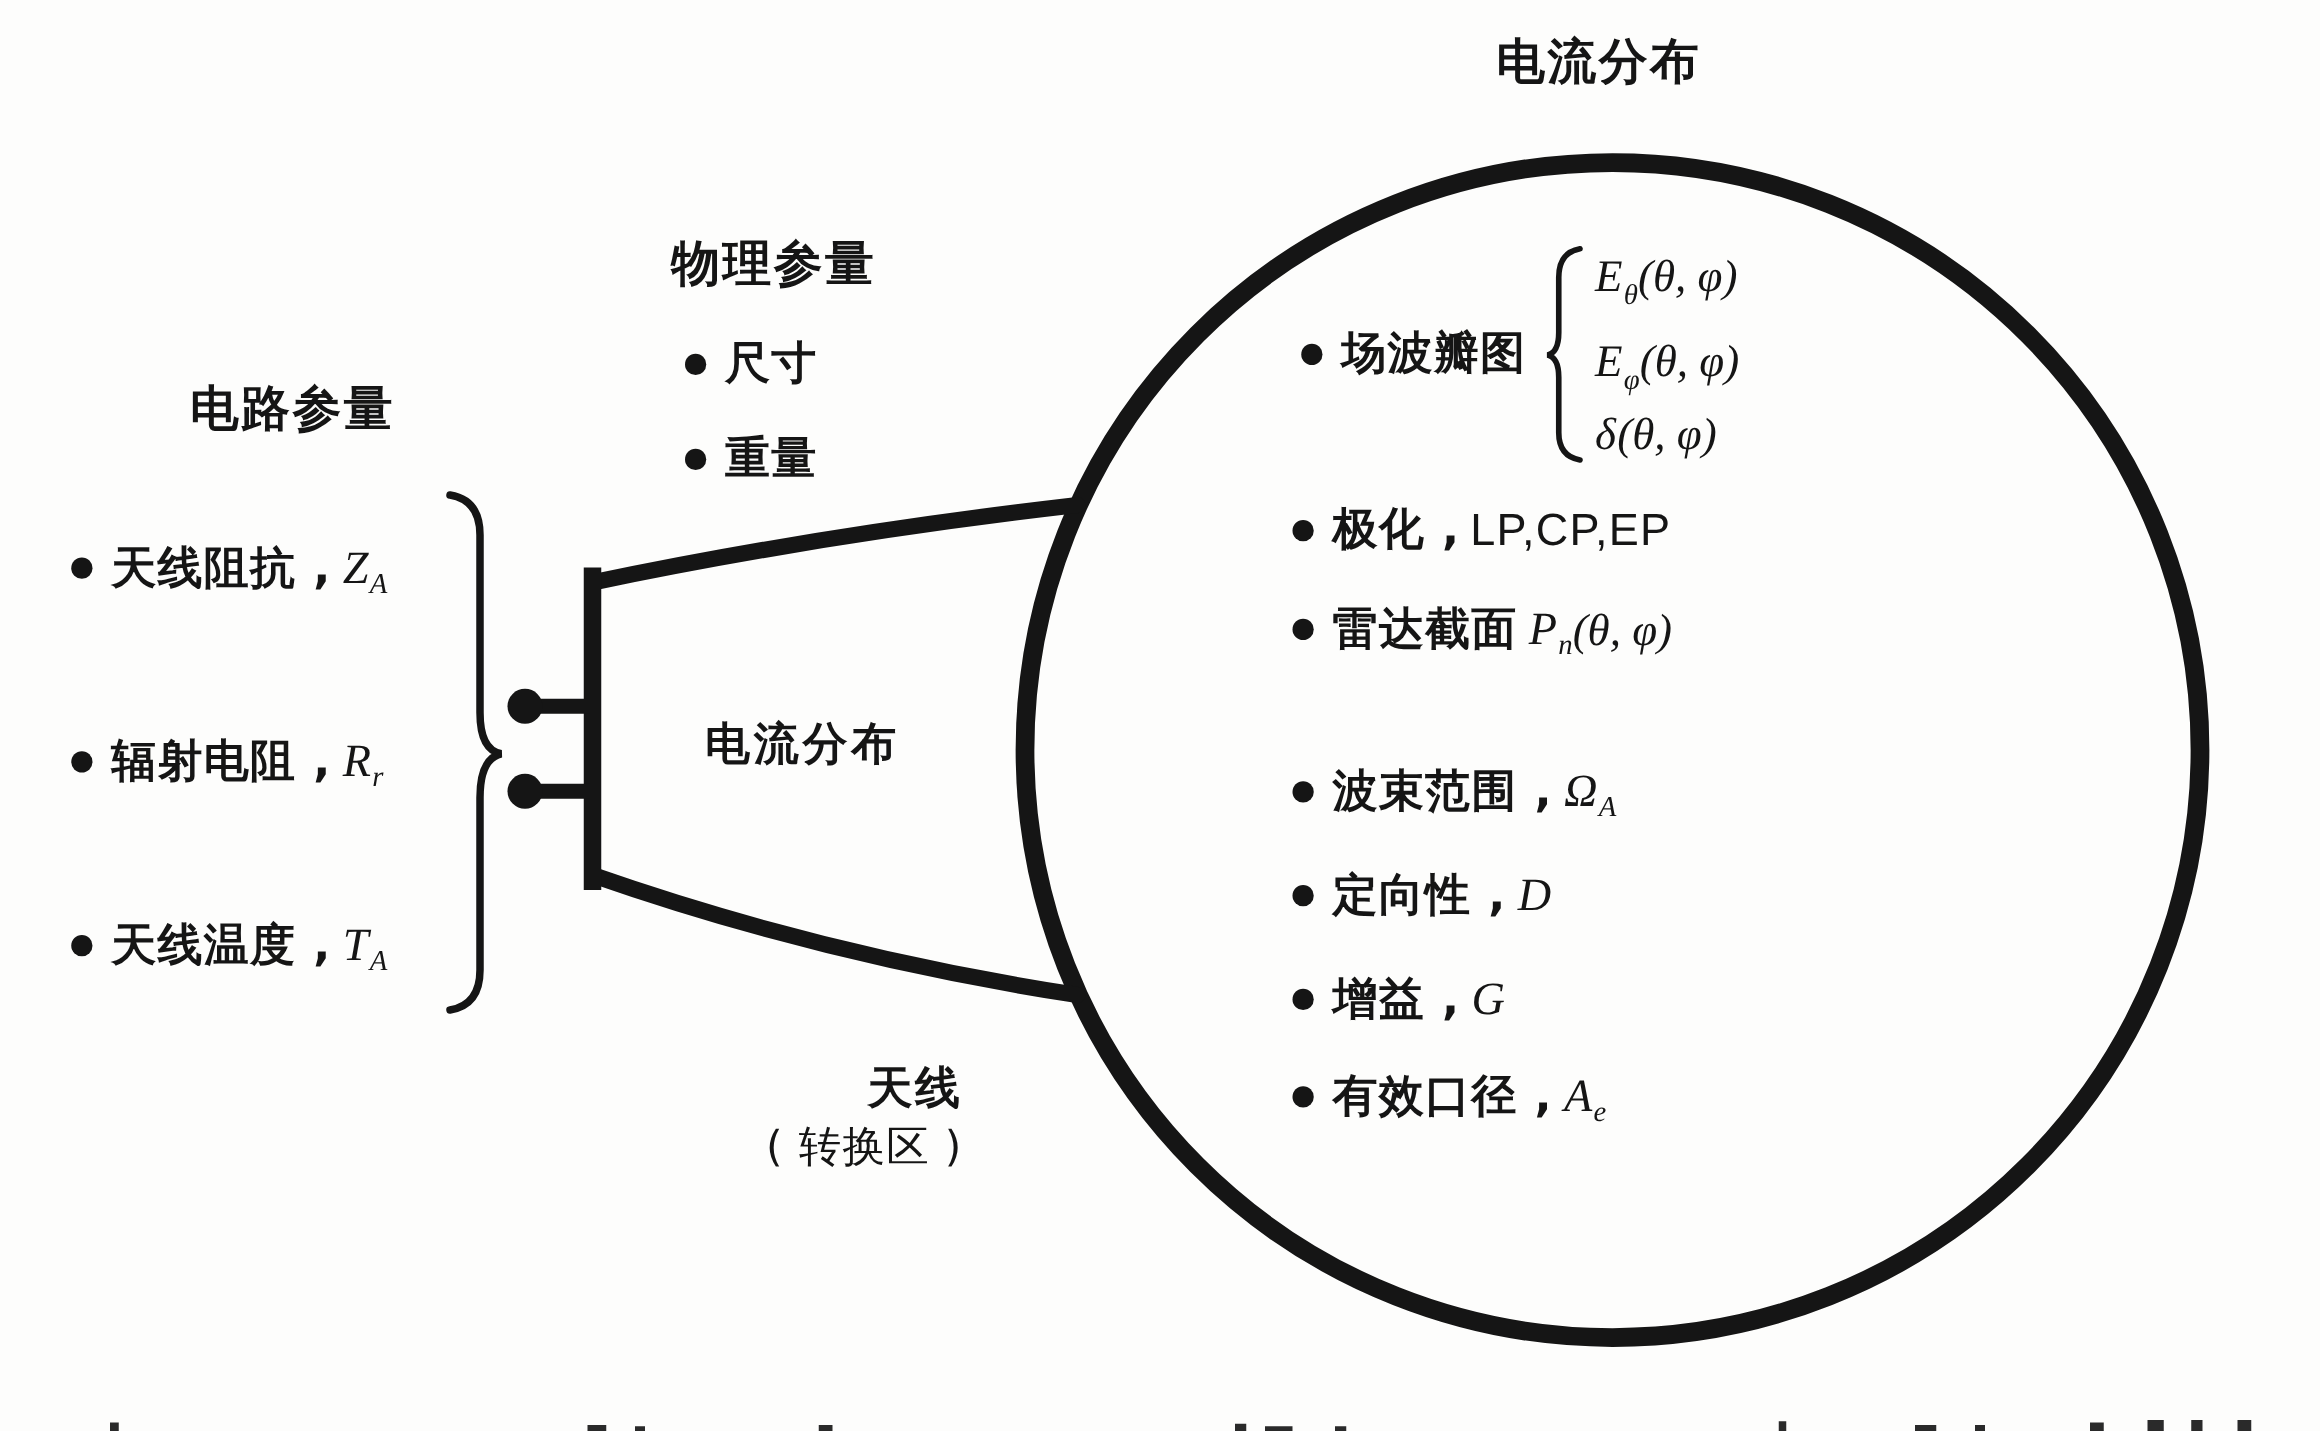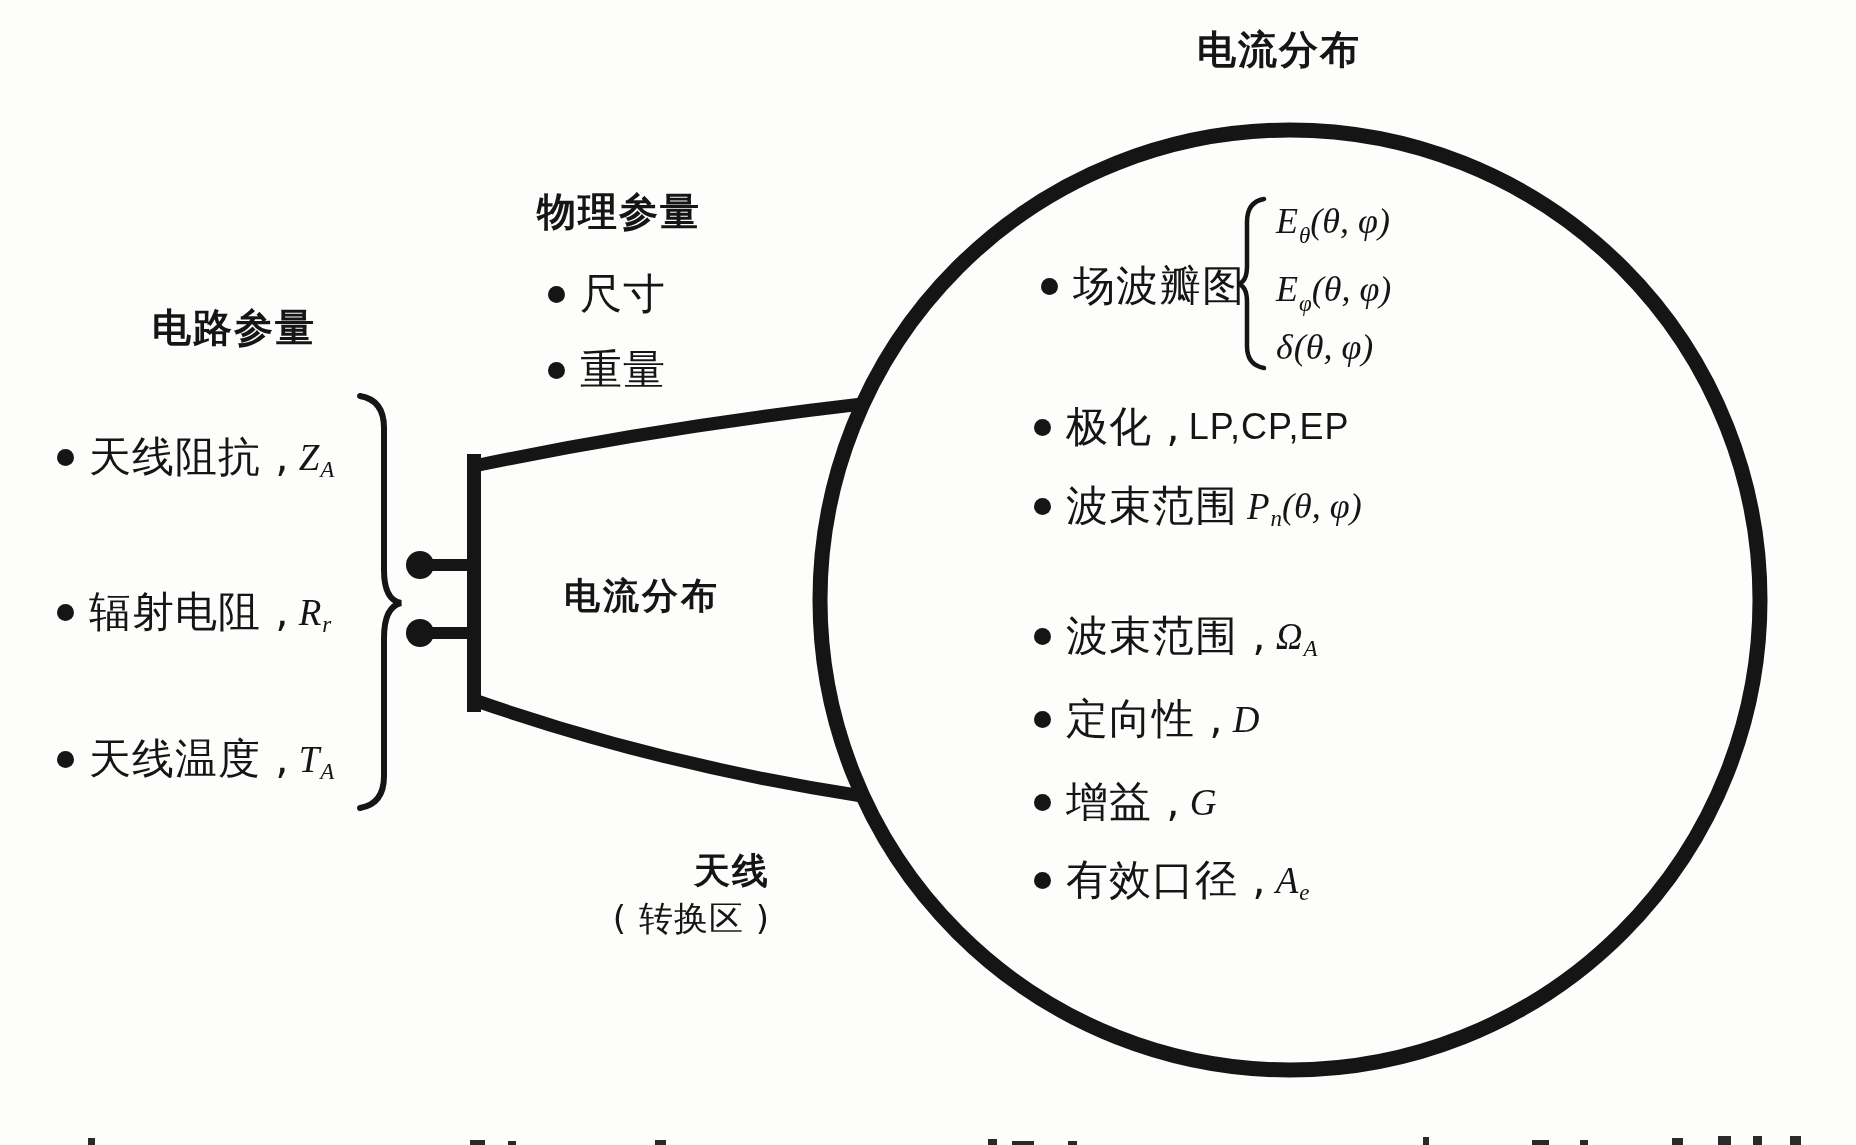--- a/index.html
+++ b/index.html
@@ -8,21 +8,21 @@
     background:#fdfdfc;color:#151515;
     font-family:"DejaVu Sans",sans-serif;
   }
   .stage{position:absolute;inset:0;width:1856px;height:1145px;}
   svg.art{position:absolute;left:0;top:0;z-index:0;}
   .txt{position:absolute;z-index:2;white-space:nowrap;line-height:1;}
   .hdr{font-size:39px;font-weight:700;letter-spacing:2px;}
   .row{display:flex;align-items:center;}
   .dot{display:inline-block;width:17px;height:17px;border-radius:50%;
        background:#151515;flex:0 0 auto;}
-  .cjk{font-size:42px;font-weight:400;margin-left:15px;letter-spacing:1px;}
+  .cjk{font-size:36px;font-weight:700;margin-left:15px;letter-spacing:1px;}
   .sym{font-family:"Liberation Serif",serif;font-style:italic;
        font-size:37px;margin-left:9px;}
   .msub{font-family:"Liberation Serif",serif;font-style:italic;
         font-size:23px;position:relative;top:12px;margin-left:1px;}
   .latin{font-family:Liberation Sans, sans-serif;font-size:36px;margin-left:8px;
          letter-spacing:1px;}
   .mrest{font-family:"Liberation Serif",serif;font-style:italic;font-size:36px;}
   .formula{position:absolute;z-index:2;white-space:nowrap;line-height:1;
            font-family:"Liberation Serif",serif;font-style:italic;font-size:36px;}
   .center2{text-align:right;}
@@ -130,21 +130,21 @@
   </div>
 
   <div class="txt row" style="left:1034px;top:406px">
     <span class="dot"></span>
     <span class="cjk">极化 ,</span>
     <span class="latin">LP,CP,EP</span>
   </div>
 
   <div class="txt row" style="left:1034px;top:485px">
     <span class="dot"></span>
-    <span class="cjk">波束范围</span>
+    <span class="cjk">雷达截面</span>
     <span class="sym">P</span>
     <span class="msub">n</span>
     <span class="mrest">(θ, φ)</span>
   </div>
 
   <div class="txt row" style="left:1034px;top:615px">
     <span class="dot"></span>
     <span class="cjk">波束范围 ,</span>
     <span class="sym">Ω</span>
     <span class="msub">A</span>

